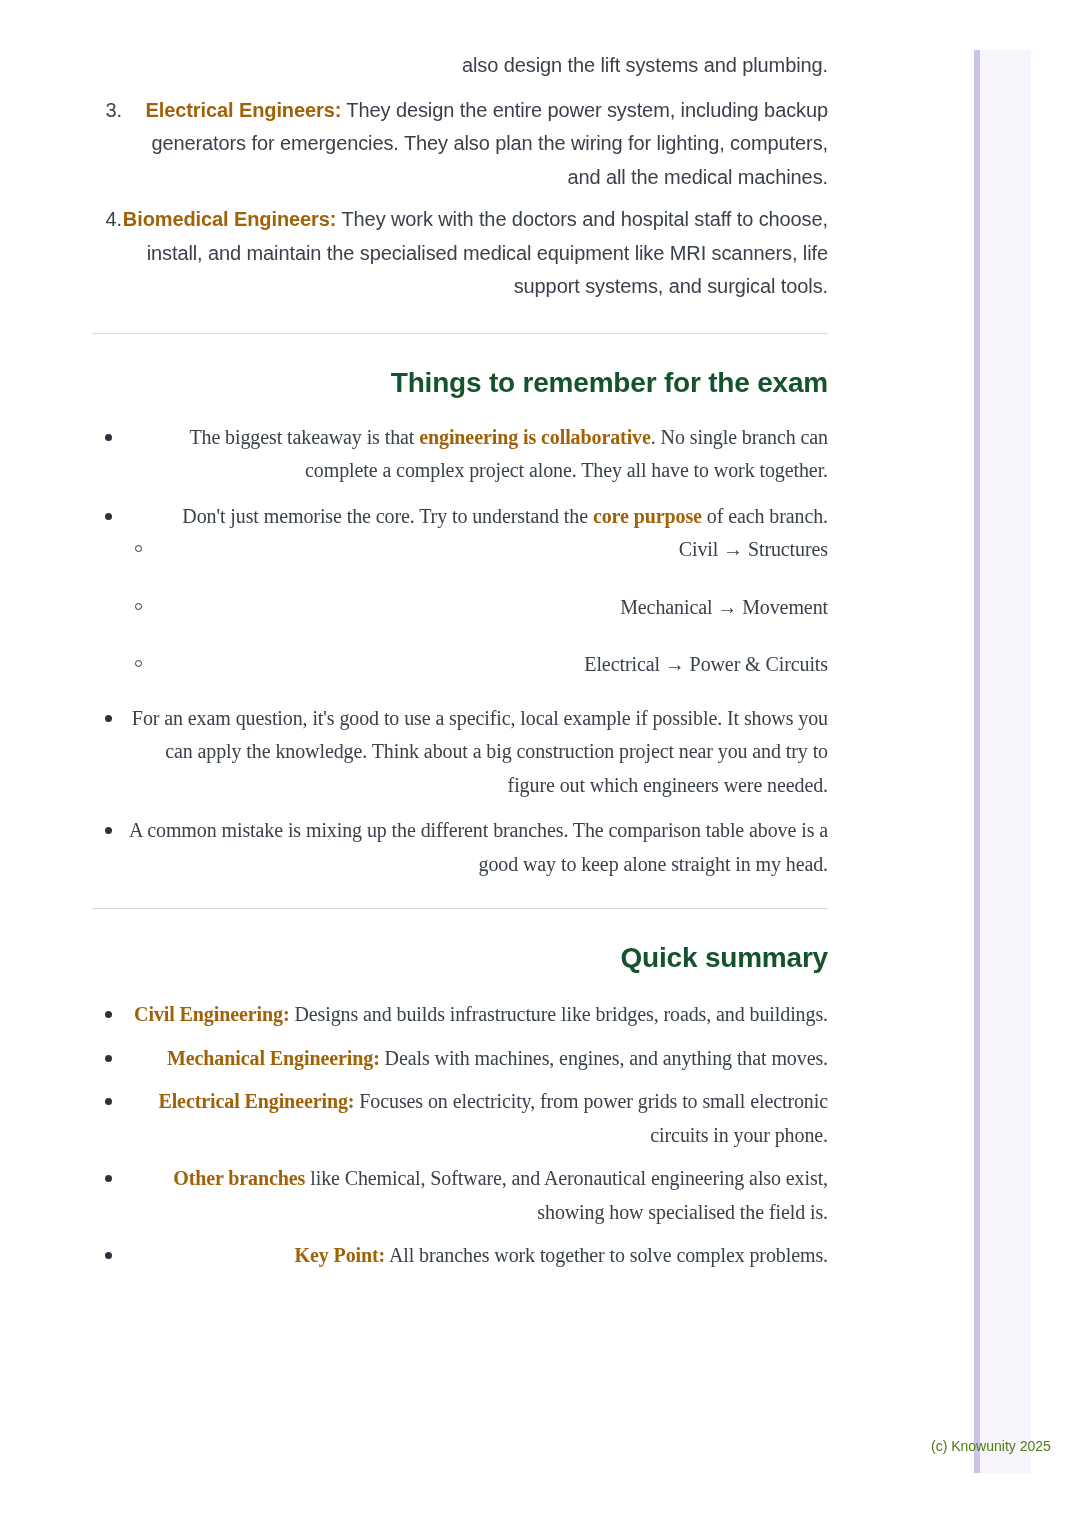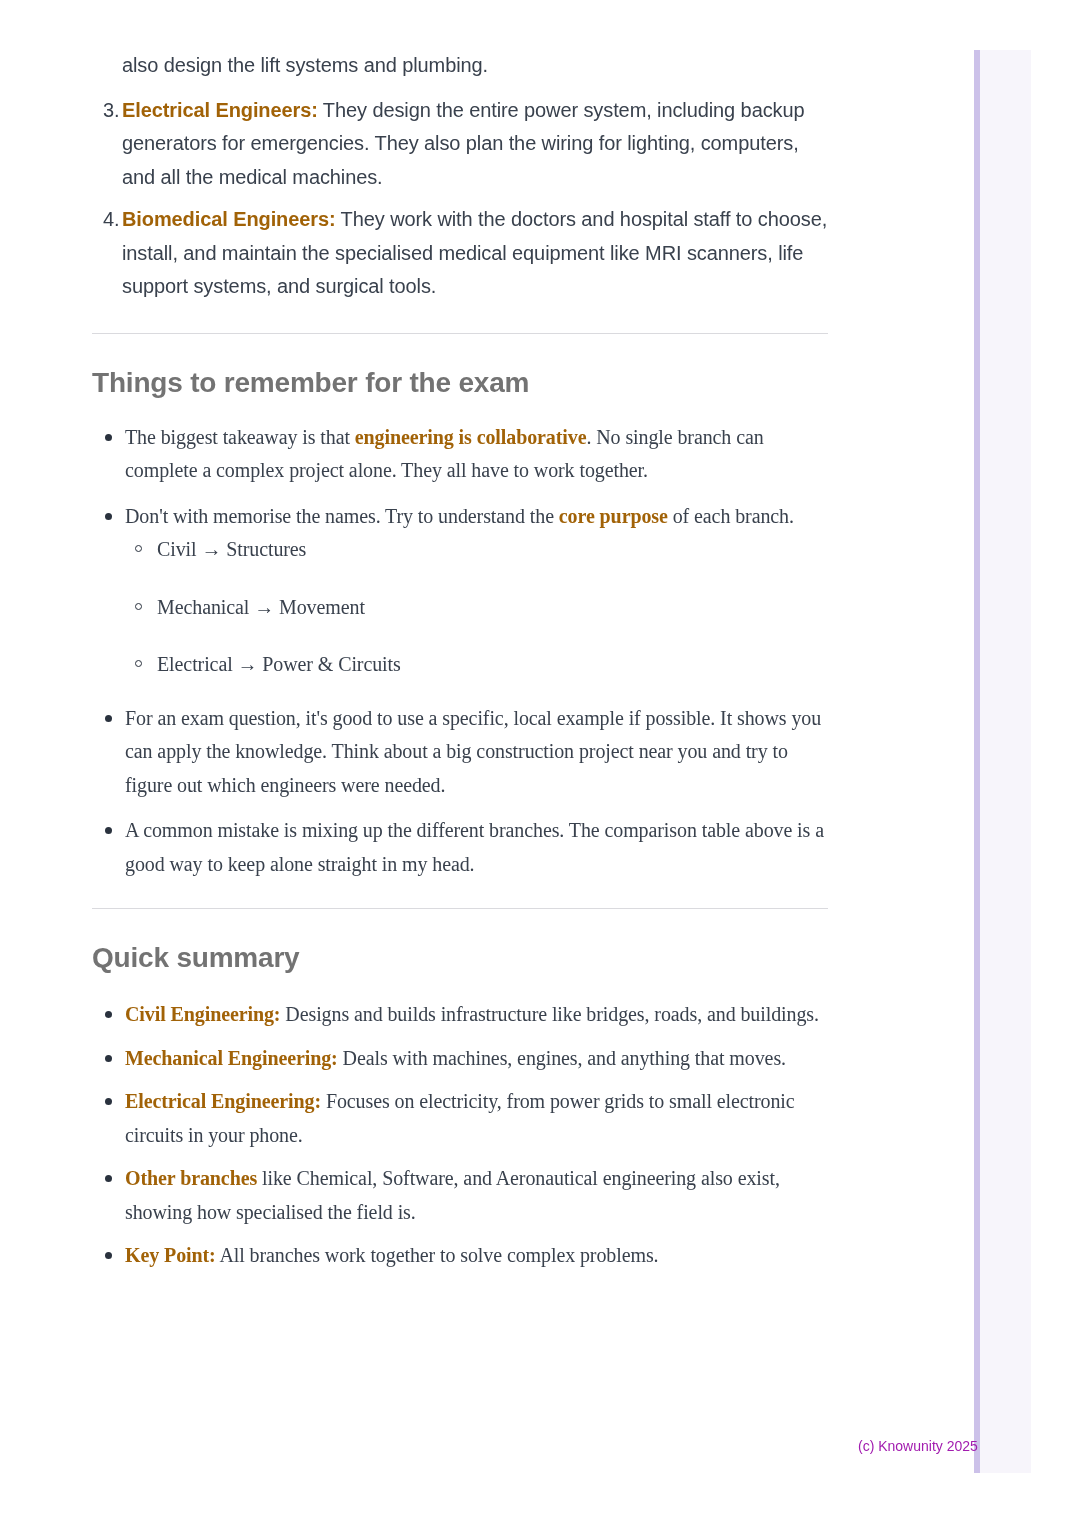--- a/index.html
+++ b/index.html
@@ -22,39 +22,40 @@
     width: 57px;
     height: 1423px;
     background: #f7f5fb;
     border-left: 6px solid #ccc1e9;
     box-sizing: border-box;
     z-index: 1;
   }
 
   .watermark {
     position: absolute;
-    left: 858px;
+    left: 931px;
     top: 1437px;
     font-size: 14px;
     line-height: 18px;
-    color: #a21caf;
+    color: #4d7c0f;
     z-index: 3;
     white-space: nowrap;
   }
 
   .content {
     position: absolute;
     left: 92px;
     top: 0;
     width: 736px;
     padding-top: 49px;
     font-size: 20px;
     line-height: 33.5px;
     letter-spacing: -0.1px;
     z-index: 2;
+    text-align: right;
   }
   .content p { margin: 0; }
   strong { font-weight: 700; color: #a16207; }
 
   .continuation { padding-left: 30px; }
 
   
   .olist { margin-top: 11px; padding-left: 11px; }
   .oitem { display: flex; }
   .oitem + .oitem { margin-top: 9px; }
@@ -66,21 +67,21 @@
     border-top: 1px solid #dadade;
     margin: 29px 0 0 0;
   }
   hr.divider2 { margin-top: 27px; }
 
   h2.heading {
     margin: 31px 0 0 0;
     font-size: 28px;
     line-height: 36px;
     font-weight: 700;
-    color: #737373;
+    color: #14532d;
     letter-spacing: -0.2px;
   }
 
   ul.blist { list-style: none; margin: 20px 0 0 0; padding: 0; }
   ul.blist.summary { margin-top: 22px; }
   .bitem { position: relative; padding-left: 33px; margin-bottom: 12px; font-family: Liberation Serif, serif; }
   .summary .bitem { margin-bottom: 10px; }
   .bitem.has-sub { margin-bottom: 20px; }
   .dot {
     position: absolute;
@@ -138,21 +139,21 @@
       <ul class="blist">
 
         <li class="bitem">
           <span class="dot"></span>
           <p class="itext"><span>The biggest takeaway is that </span><strong>engineering is collaborative</strong><span>. No single branch can complete a complex project alone. They all have to work together.</span></p>
         </li>
 
         <li class="bitem has-sub">
           <span class="dot"></span>
           <div class="itext">
-            <p><span>Don't with memorise the names. Try to understand the </span><strong>core purpose</strong><span> of each branch.</span></p>
+            <p><span>Don't just memorise the core. Try to understand the </span><strong>core purpose</strong><span> of each branch.</span></p>
             <ul class="sublist">
               <li class="sitem"><span class="circle"></span><span>Civil → Structures</span></li>
               <li class="sitem"><span class="circle"></span><span>Mechanical → Movement</span></li>
               <li class="sitem"><span class="circle"></span><span>Electrical → Power &amp; Circuits</span></li>
             </ul>
           </div>
         </li>
 
         <li class="bitem">
           <span class="dot"></span>

